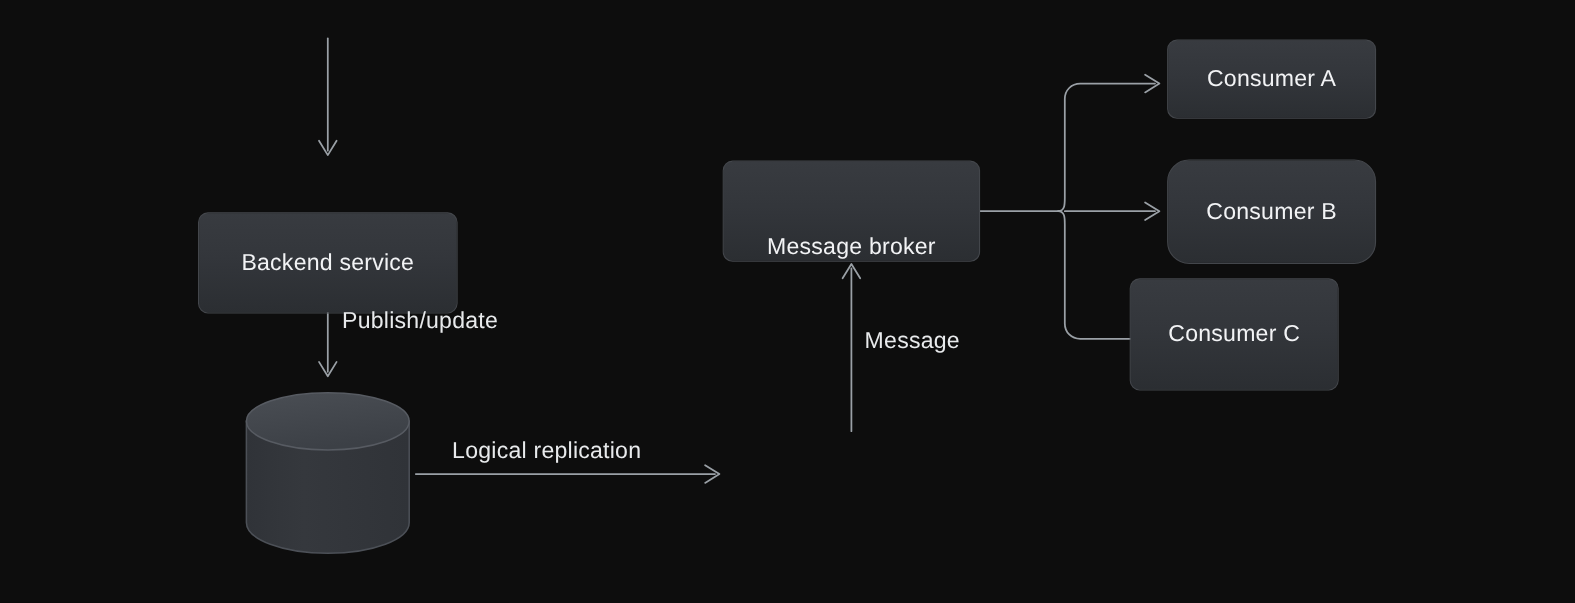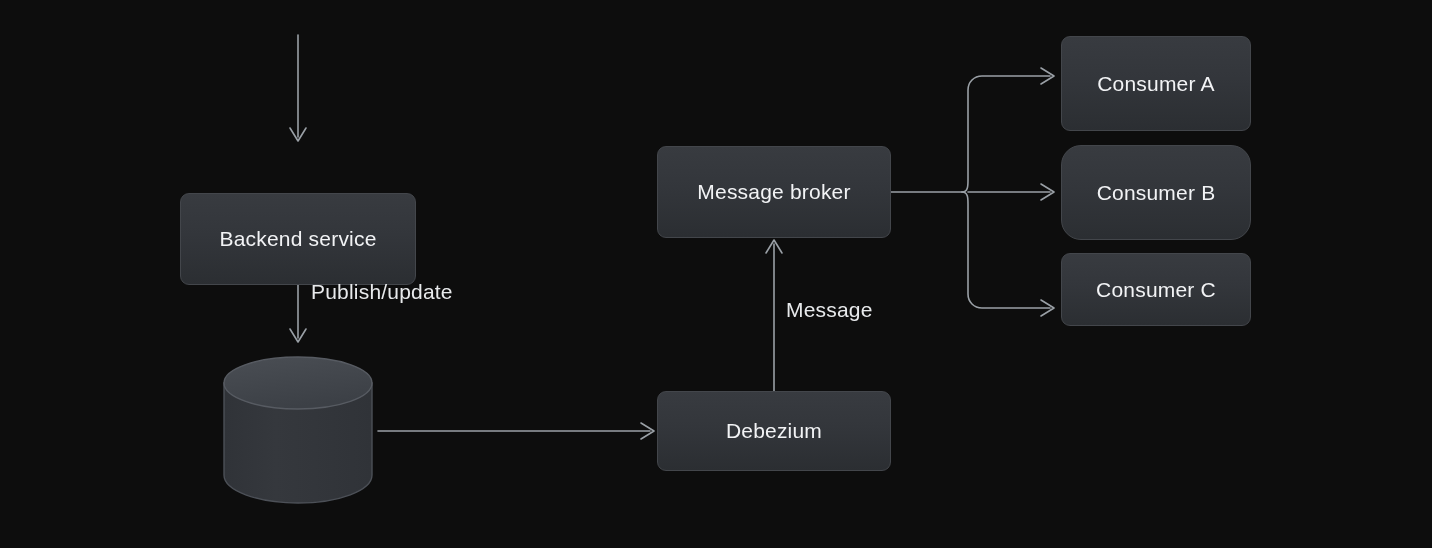--- a/index.html
+++ b/index.html
@@ -122,38 +122,36 @@
 
     <path d="M224,383 L224,475 A74,28 0 0 0 372,475 L372,383 Z" fill="url(#cylBody)" stroke="#4c5057" stroke-width="1.4"></path>
 
     <ellipse cx="298" cy="383" rx="74" ry="26" fill="url(#cylTop)" stroke="#575b62" stroke-width="1.4"></ellipse>
   </svg>
 
   <div class="node" style="left:180px; top:146px; width:236px; height:92px;margin-top:47px;">
     <span class="node-label">Backend service</span>
   </div>
 
-  <div class="node" style="left:657px; top:146px; width:234px; height:92px;">
+  <div class="node" style="left:657px; top:146px; width:234px; height:92px;align-items:flex-end;">
     <span class="node-label">Message broker</span>
   </div>
 
-  <div class="node" style="left:657px; top:391px; width:234px; height:80px;">
-    <span class="node-label">Debezium</span>
-  </div>
 
-  <div class="node" style="left:1061px; top:36px; width:190px; height:95px;">
+  <div class="node" style="left:1061px; top:36px; width:190px; height:72px;">
     <span class="node-label">Consumer A</span>
   </div>
 
   <div class="node" style="left:1061px; top:145px; width:190px; height:95px;border-radius:20px;">
     <span class="node-label">Consumer B</span>
   </div>
 
-  <div class="node" style="left:1061px; top:253px; width:190px; height:73px;">
+  <div class="node" style="left:1027px; top:253px; width:190px; height:102px;">
     <span class="node-label">Consumer C</span>
   </div>
 
   <div class="edge-label" style="left:311px; top:280px;">Publish/update</div>
 
+  <div class="edge-label" style="left:411px; top:398px;">Logical replication</div>
 
   <div class="edge-label" style="left:786px; top:298px;">Message</div>
 
 </div>
 
 </body></html>

